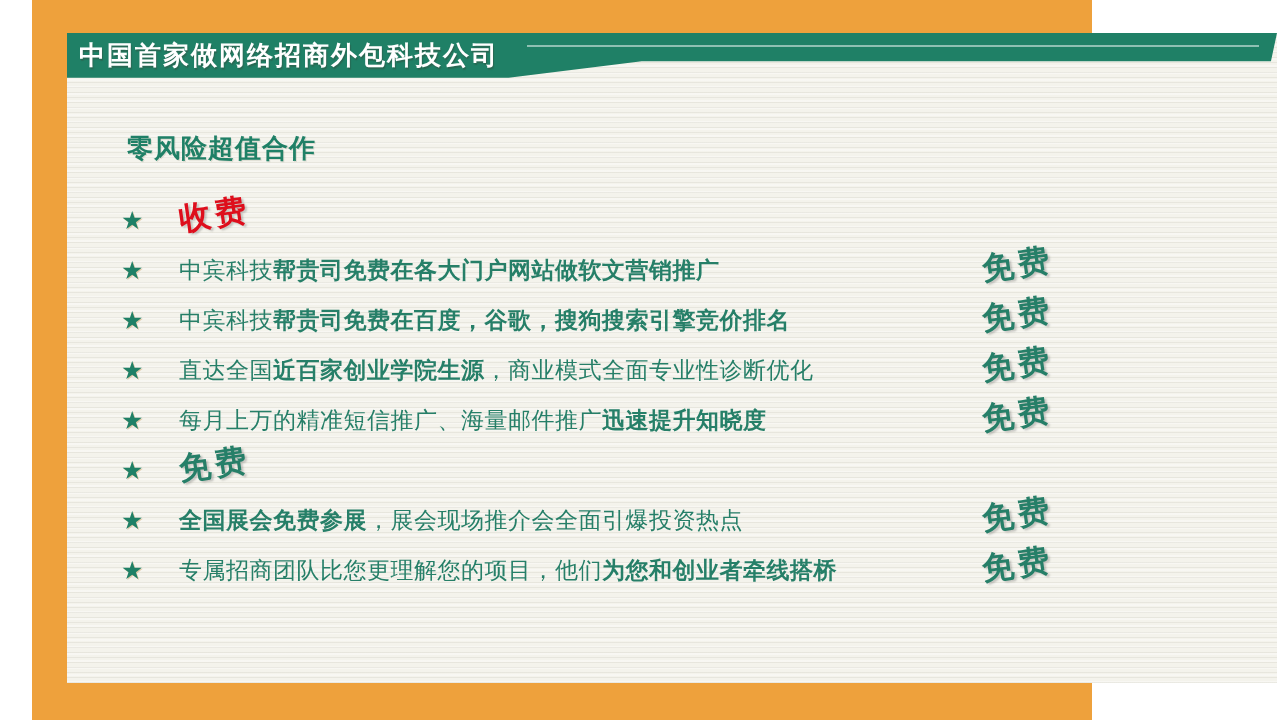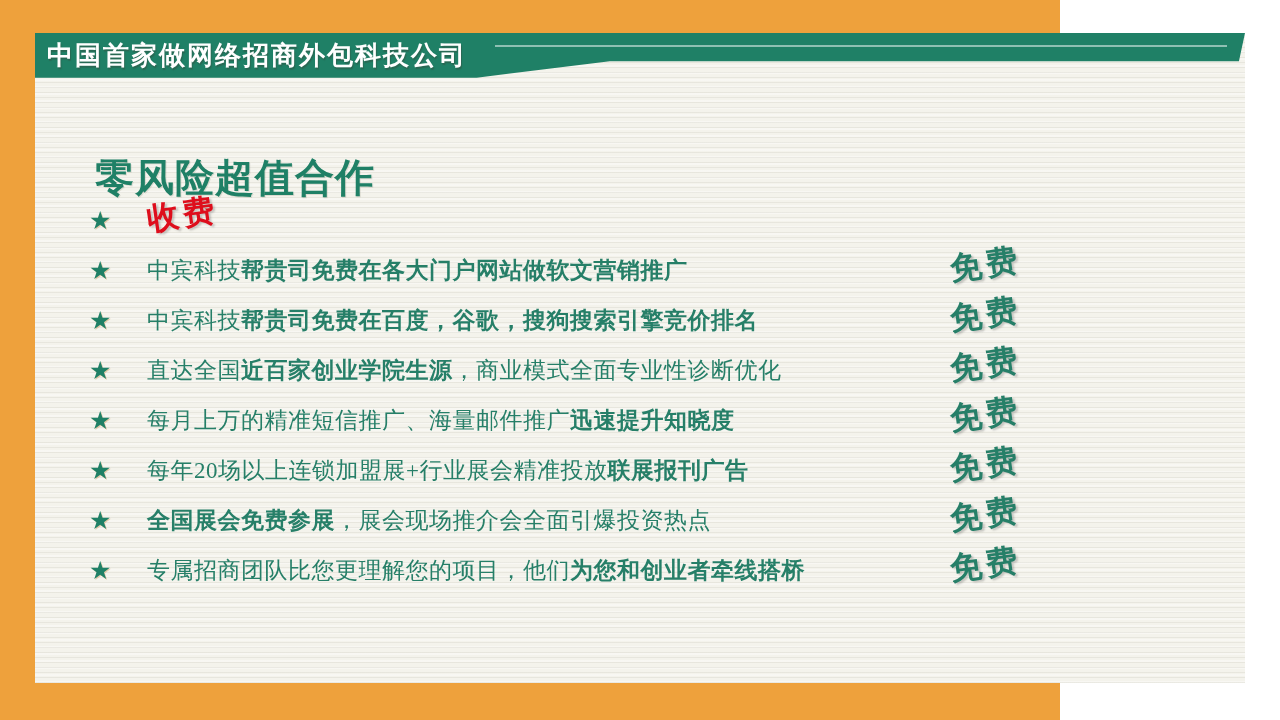--- a/index.html
+++ b/index.html
@@ -5,20 +5,21 @@
   html, body {
     margin: 0; padding: 0;
     width: 1280px; height: 720px;
     font-family: "Liberation Sans", sans-serif;
     overflow: hidden;
   }
   .slide {
     position: relative;
     width: 1060px; height: 720px;
     background: var(--orange, #EEA13C);
+    margin-left: 32px;
   }
   .card {
     position: absolute;
     left: 35px; top: 35px;
     width: 1210px; height: 648px;
     background-color: var(--cream, #F4F3EC);
     background-image:
       repeating-linear-gradient(0deg, rgba(186,184,170,0.22) 0 1px, rgba(255,255,255,0) 1px 5px),
       repeating-linear-gradient(0deg, rgba(255,255,255,0.35) 0 2px, rgba(255,255,255,0) 2px 7px);
   }
@@ -43,23 +44,23 @@
     color: #ffffff;
     font-size: 26px;
     font-weight: bold;
     letter-spacing: 2px;
     text-shadow: 1px 2px 1px rgba(60,60,50,0.35);
     white-space: nowrap;
   }
   
   .title {
     position: absolute;
-    left: 60px; top: 116px;
+    left: 60px; top: 96px;
     margin: 0;
-    font-size: 39px;
+    font-size: 26px;
     font-weight: bold;
     letter-spacing: 1px;
     color: var(--green, #1F8066);
     text-shadow: 1px 1px 0 rgba(150,150,130,0.25);
   }
   
   .benefit-list {
     position: absolute;
     left: 52px; top: 160px; right: 55px;
   }
@@ -156,21 +157,20 @@
           <span class="benefit-text"><span class="seg-regular">直达全国</span><span class="seg-bold">近百家创业学院生源</span><span class="seg-regular">，商业模式全面专业性诊断优化</span></span>
           <span class="fee-badge free">免费</span>
         </div>
         <div class="benefit-row">
           <span class="benefit-star">★</span>
           <span class="benefit-text"><span class="seg-regular">每月上万的精准短信推广、海量邮件推广</span><span class="seg-bold">迅速提升知晓度</span></span>
           <span class="fee-badge free">免费</span>
         </div>
         <div class="benefit-row">
           <span class="benefit-star">★</span>
-          <span class="benefit-text"><span class="seg-regular">每年20场以上连锁加盟展+行业展会精准投放</span><span class="seg-bold">联展报刊广告</span></span>
           <span class="fee-badge free">免费</span>
         </div>
         <div class="benefit-row">
           <span class="benefit-star">★</span>
           <span class="benefit-text"><span class="seg-bold">全国展会免费参展</span><span class="seg-regular">，展会现场推介会全面引爆投资热点</span></span>
           <span class="fee-badge free">免费</span>
         </div>
         <div class="benefit-row">
           <span class="benefit-star">★</span>
           <span class="benefit-text"><span class="seg-regular">专属招商团队比您更理解您的项目，他们</span><span class="seg-bold">为您和创业者牵线搭桥</span></span>

